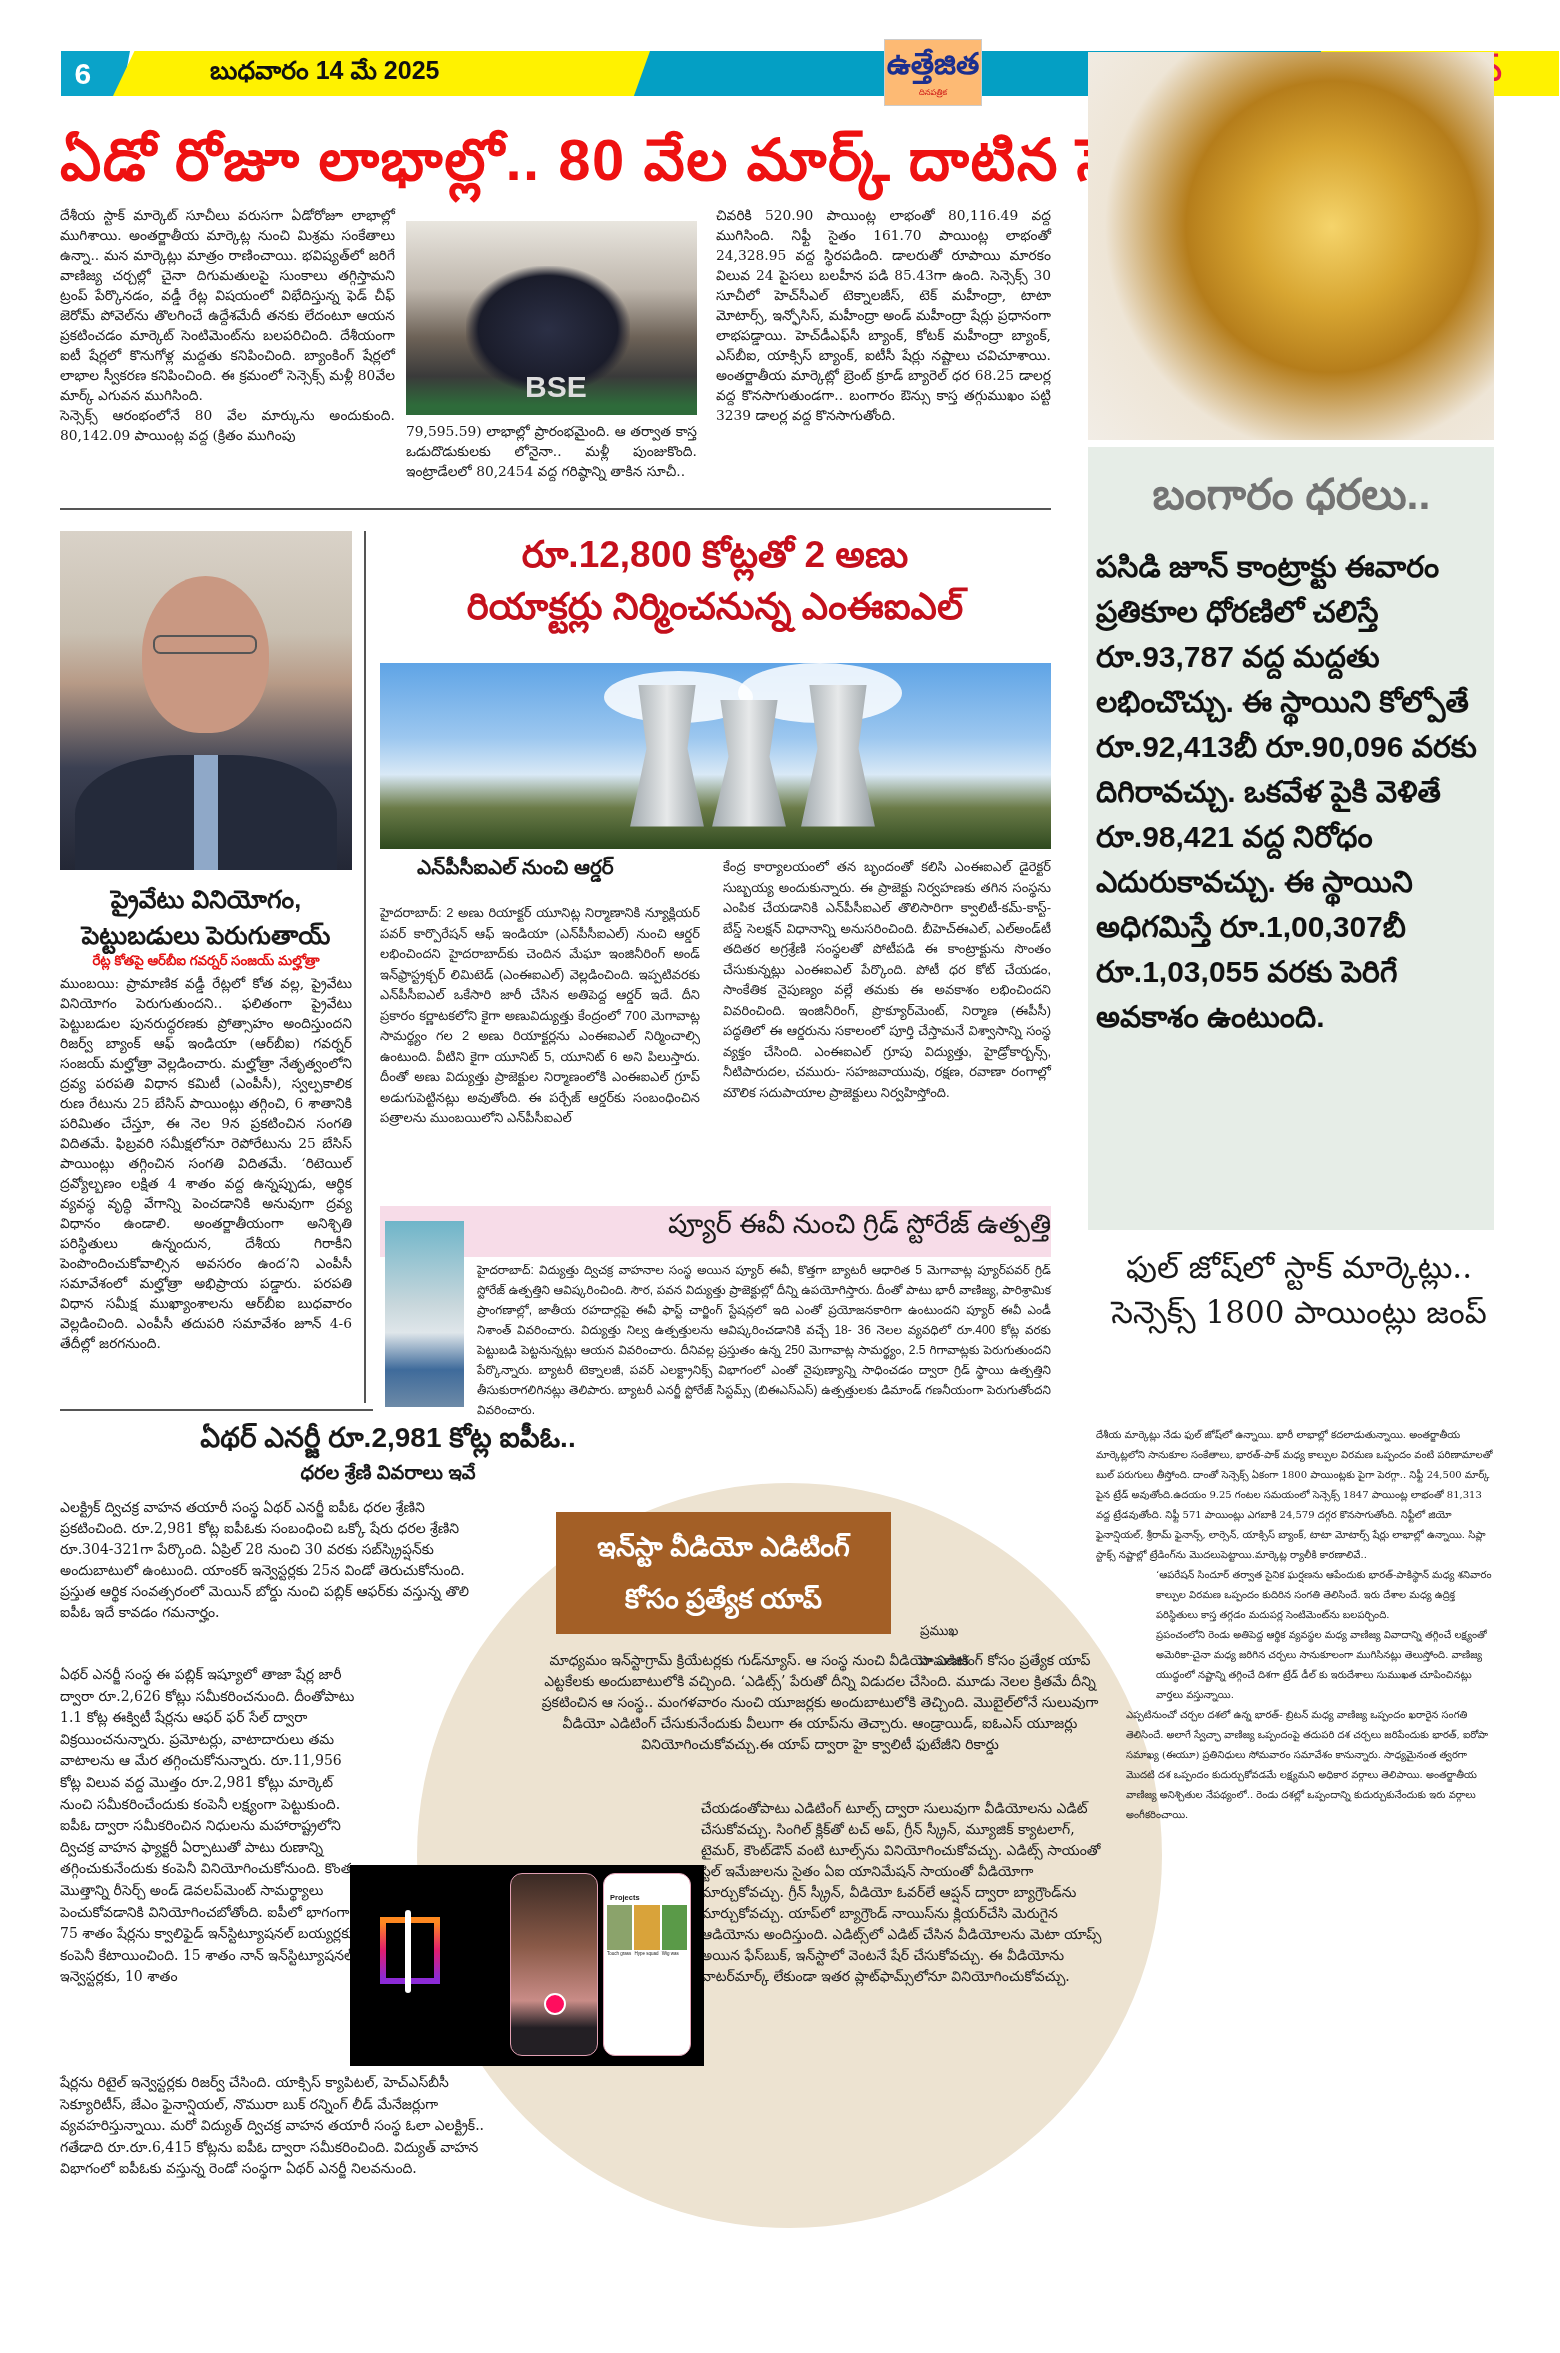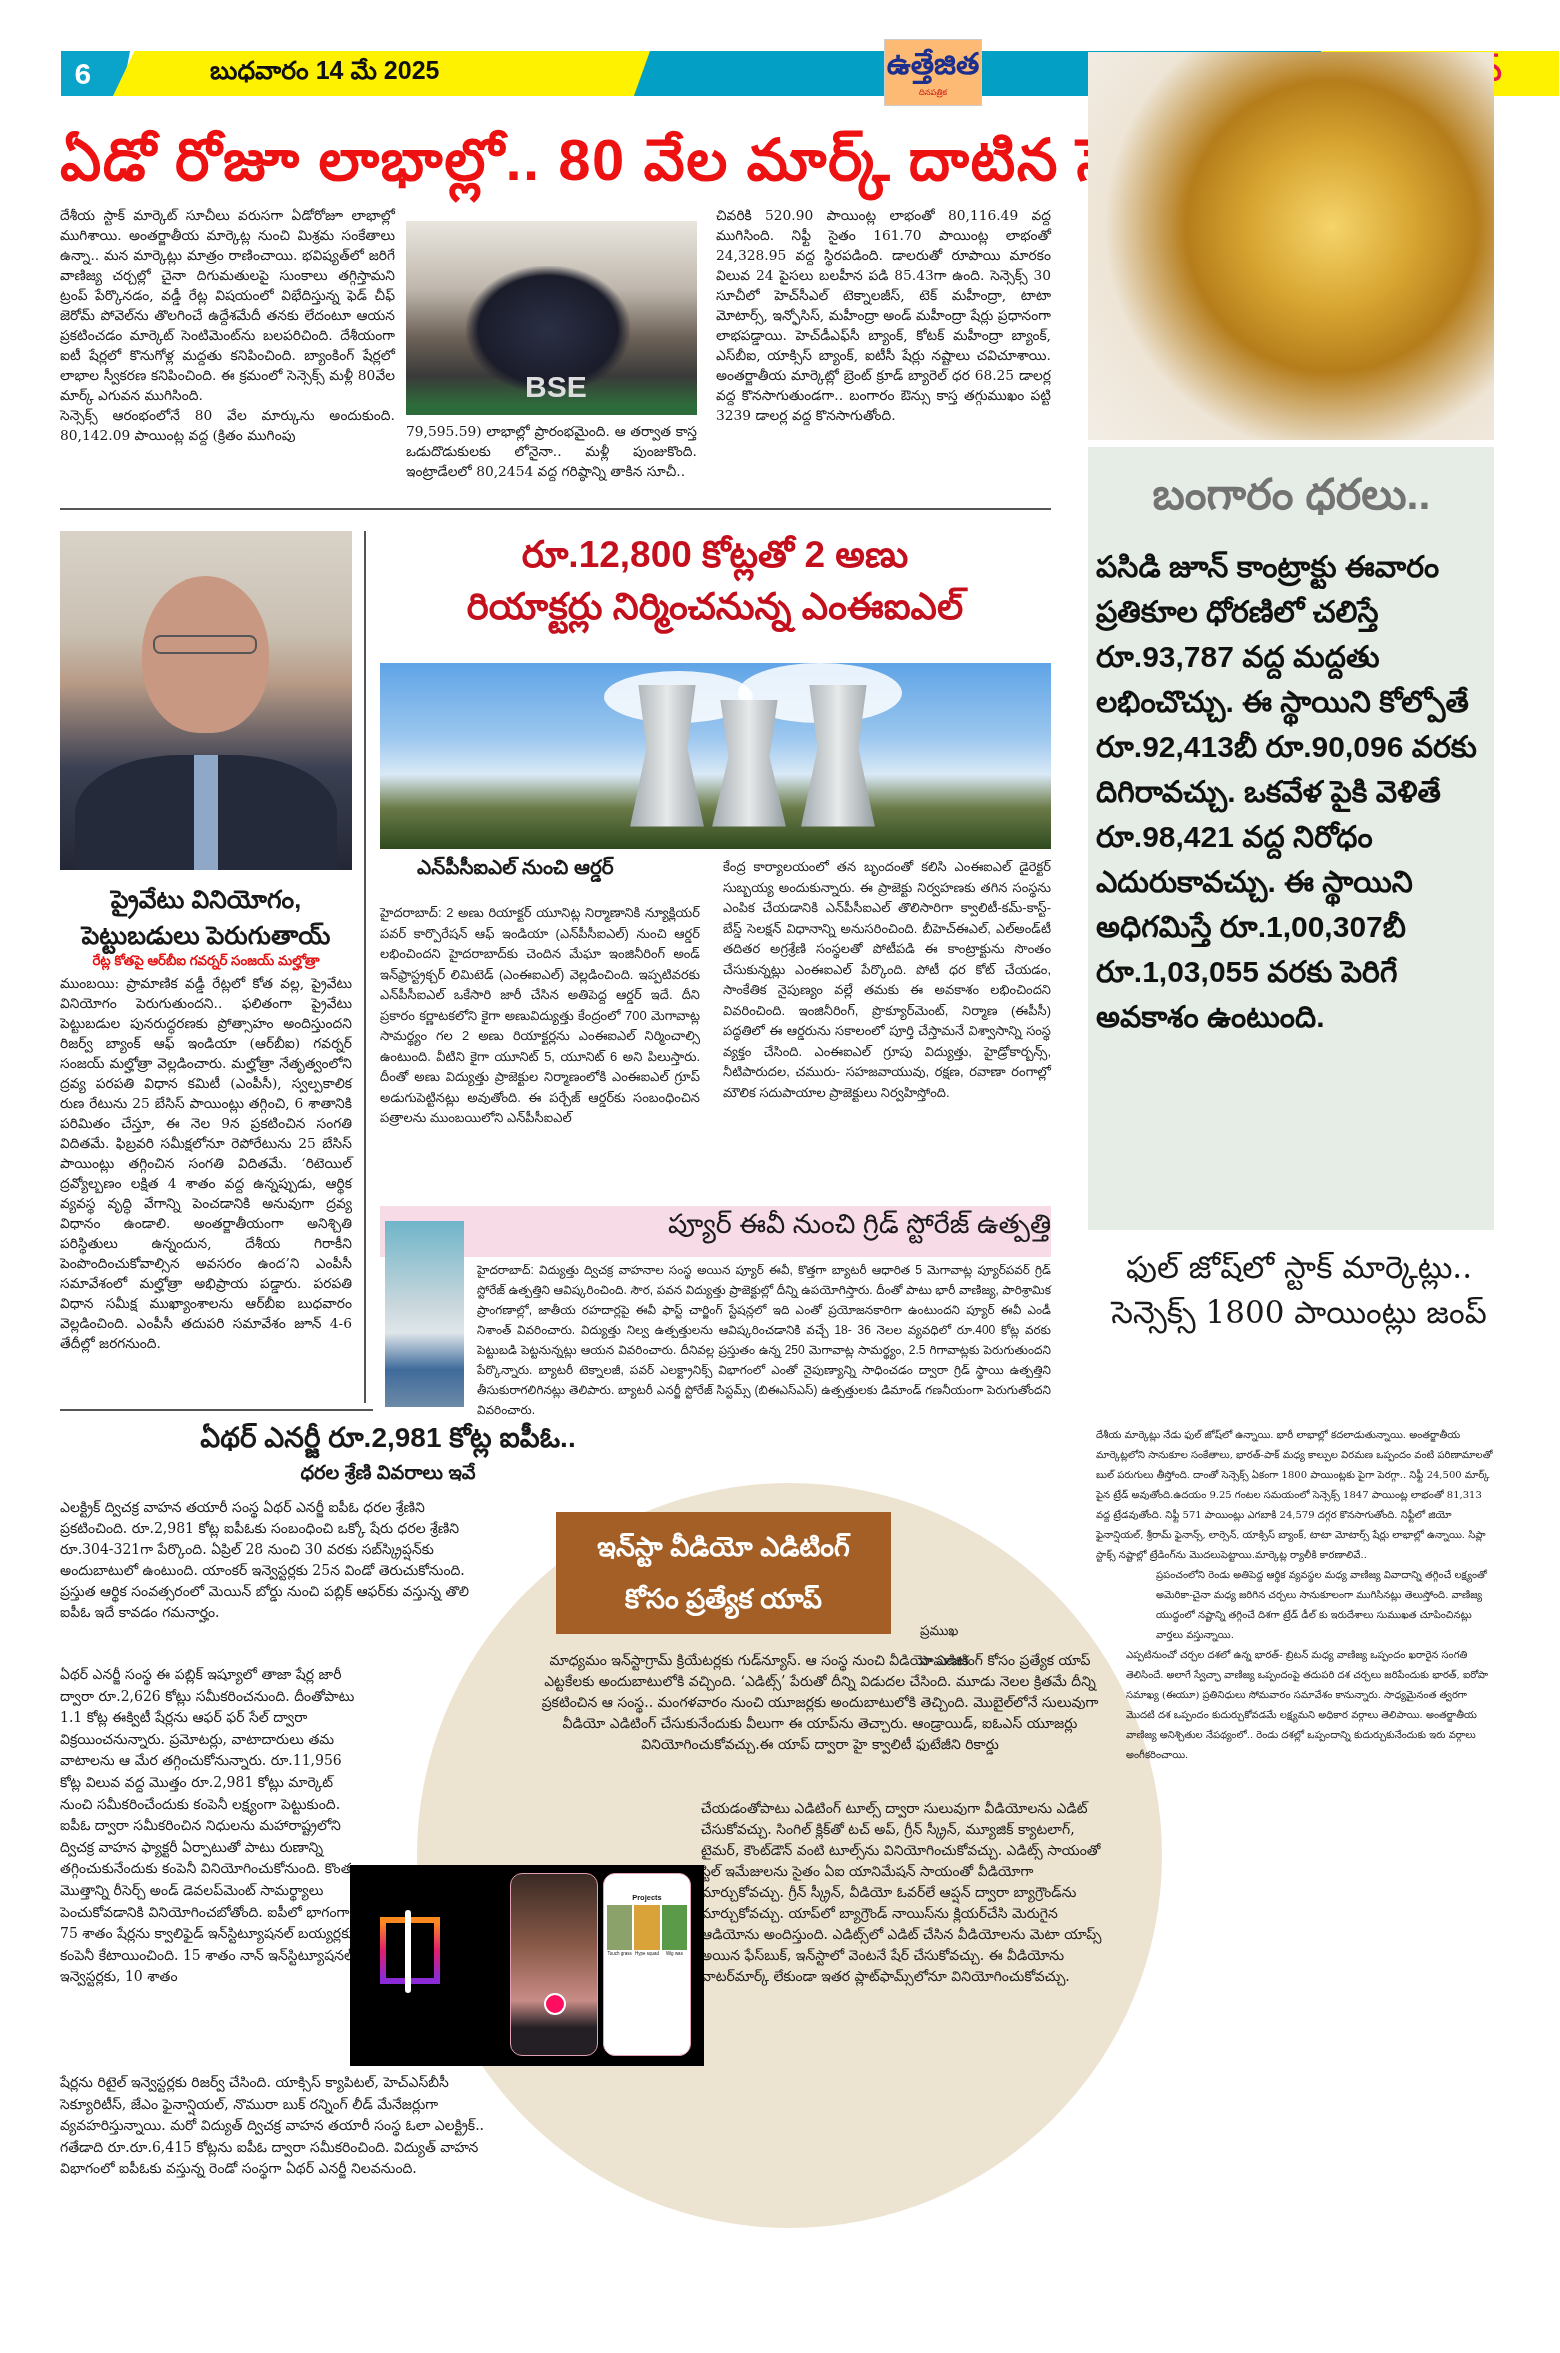--- a/index.html
+++ b/index.html
@@ -65,21 +65,21 @@
 
   .beige-circle { left: 417px; top: 1483px; width: 745px; height: 745px; border-radius: 50%; background: #ede3d1; }
   .insta-box { left: 556px; top: 1512px; width: 335px; height: 122px; background: #a35f26; display:flex; flex-direction:column; align-items:center; justify-content:center; color:#fff; font: bold 27px "Liberation Sans", sans-serif; line-height: 52px; }
   .insta-side { left: 920px; top: 1616px; width: 89px; font-size: 13.4px; line-height: 30px; }
   .insta-body { left: 537px; top: 1650px; width: 566px; font-size: 14px; line-height: 21px; text-align: center; }
   .insta-body2 { left: 701px; top: 1798px; width: 402px; font-size: 14px; line-height: 21px; text-align: left; }
 
   .app-img { left: 350px; top: 1865px; width: 354px; height: 201px; background: #000; overflow:hidden; }
   .logo-bracket { position:absolute; left: 30px; top: 52px; width: 60px; height: 67px; border: 6px solid transparent; border-radius: 13.4px; border-image: linear-gradient(180deg,#ff8a1f,#e11d6f,#8b2bd8) 1; }
   .logo-bar { position:absolute; left: 55px; top: 45px; width: 6px; height: 83px; background:#fff; border-radius:3px; }
-  .phone { position:absolute; top: 7.5px; width: 88px; height: 183px; border-radius: 12px; border: 1.5px solid #e2a0b3; overflow:hidden;text-align:center; }
+  .phone { position:absolute; top: 7.5px; width: 88px; height: 183px; border-radius: 12px; border: 1.5px solid #e2a0b3; overflow:hidden; }
   .phone1 { left: 160px; background: linear-gradient(180deg,#3a2a24 0%,#8a5a48 40%,#c98c87 70%,#231f24 85%); }
   .phone2 { left: 253px; background: #fff; }
   .rec-btn { position:absolute; left: 33px; top: 119px; width: 22.4px; height: 22.4px; border-radius:50%; background:#ff0d5e; border: 2.2px solid #fff; }
 
   .bull-head { left: 1096px; top: 1245px; width: 406px; text-align:center; font: 31px "DejaVu Serif", serif; line-height: 45px; }
   .bull-body { left: 1096px; top: 1425px; width: 402px; font-size: 10px; line-height: 20px; }
   .bull-body p { margin-bottom: 0; }
 </style>
 </head>
 <body>
@@ -183,16 +183,17 @@
       <span style="flex:1">Touch grass</span>
       <span style="flex:1">Hype squad</span>
       <span style="flex:1">Wig was</span>
     </div>
   </div>
 </div>
 
 <div class="abs bull-head">ఫుల్ జోష్‌లో స్టాక్ మార్కెట్లు.. సెన్సెక్స్ 1800 పాయింట్లు జంప్</div>
 <div class="abs bull-body">
   <p>దేశీయ మార్కెట్లు నేడు ఫుల్ జోష్‌లో ఉన్నాయి. భారీ లాభాల్లో కదలాడుతున్నాయి. అంతర్జాతీయ మార్కెట్లలోని సానుకూల సంకేతాలు, భారత్-పాక్ మధ్య కాల్పుల విరమణ ఒప్పందం వంటి పరిణామాలతో బుల్ పరుగులు తీస్తోంది. దాంతో సెన్సెక్స్ ఏకంగా 1800 పాయింట్లకు పైగా పెరగ్గా.. నిఫ్టీ 24,500 మార్క్ పైన ట్రేడ్ అవుతోంది.ఉదయం 9.25 గంటల సమయంలో సెన్సెక్స్ 1847 పాయింట్ల లాభంతో 81,313 వద్ద ట్రేడవుతోంది. నిఫ్టీ 571 పాయింట్లు ఎగబాకి 24,579 దగ్గర కొనసాగుతోంది. నిఫ్టీలో జియో ఫైనాన్షియల్, శ్రీరామ్ ఫైనాన్స్, లార్సెన్, యాక్సిస్ బ్యాంక్, టాటా మోటార్స్ షేర్లు లాభాల్లో ఉన్నాయి. సిప్లా స్టాక్స్ నష్టాల్లో ట్రేడింగ్‌ను మొదలుపెట్టాయి.మార్కెట్ల ర్యాలీకి కారణాలివే..</p>
+  <p style="padding-left:60px;">‘ఆపరేషన్ సిందూర్ తర్వాత సైనిక ఘర్షణను ఆపేందుకు భారత్-పాకిస్థాన్ మధ్య శనివారం కాల్పుల విరమణ ఒప్పందం కుదిరిన సంగతి తెలిసిందే. ఇరు దేశాల మధ్య ఉద్రిక్త పరిస్థితులు కాస్త తగ్గడం మదుపర్ల సెంటిమెంట్‌ను బలపర్చింది.</p>
   <p style="padding-left:60px;">ప్రపంచంలోని రెండు అతిపెద్ద ఆర్థిక వ్యవస్థల మధ్య వాణిజ్య వివాదాన్ని తగ్గించే లక్ష్యంతో అమెరికా-చైనా మధ్య జరిగిన చర్చలు సానుకూలంగా ముగిసినట్లు తెలుస్తోంది. వాణిజ్య యుద్ధంలో నష్టాన్ని తగ్గించే దిశగా ట్రేడ్ డీల్ కు ఇరుదేశాలు సుముఖత చూపించినట్లు వార్తలు వస్తున్నాయి.</p>
   <p style="padding-left:30px;">ఎప్పటినుంచో చర్చల దశలో ఉన్న భారత్- బ్రిటన్ మధ్య వాణిజ్య ఒప్పందం ఖరారైన సంగతి తెలిసిందే. అలాగే స్వేచ్ఛా వాణిజ్య ఒప్పందంపై తదుపరి దశ చర్చలు జరిపేందుకు భారత్, ఐరోపా సమాఖ్య (ఈయూ) ప్రతినిధులు సోమవారం సమావేశం కానున్నారు. సాధ్యమైనంత త్వరగా మొదటి దశ ఒప్పందం కుదుర్చుకోవడమే లక్ష్యమని అధికార వర్గాలు తెలిపాయి. అంతర్జాతీయ వాణిజ్య అనిశ్చితుల నేపథ్యంలో.. రెండు దశల్లో ఒప్పందాన్ని కుదుర్చుకునేందుకు ఇరు వర్గాలు అంగీకరించాయి.</p>
 </div>
 
 
 </body></html>

